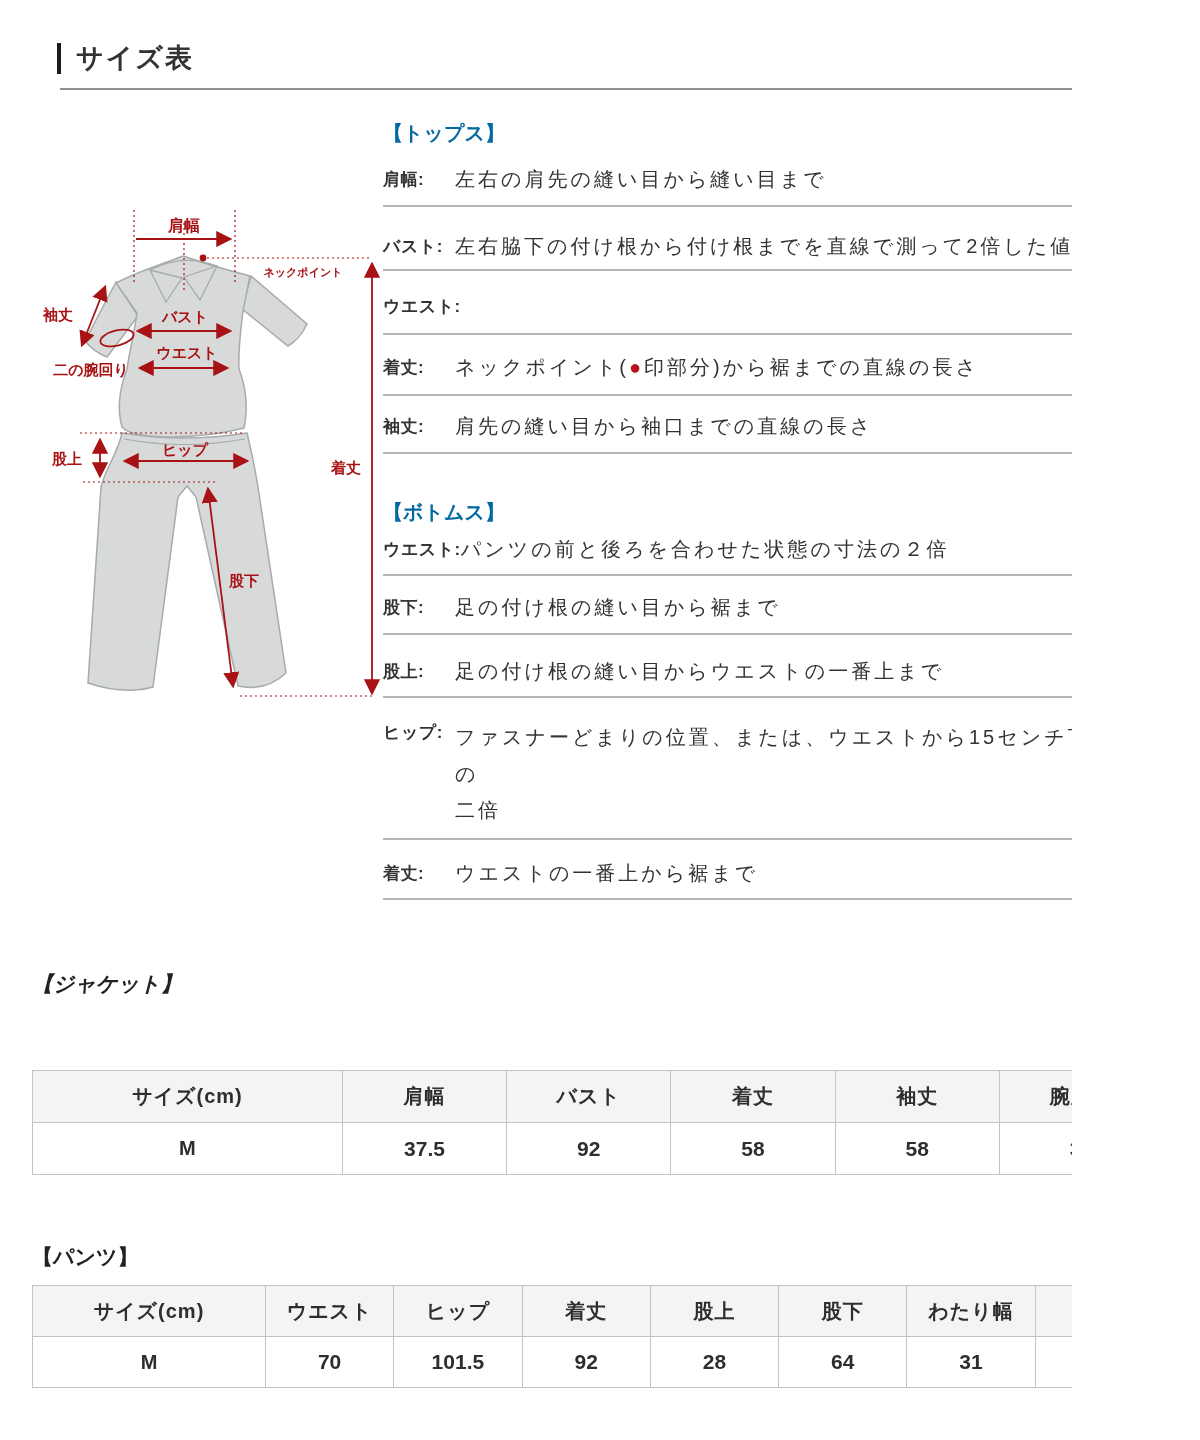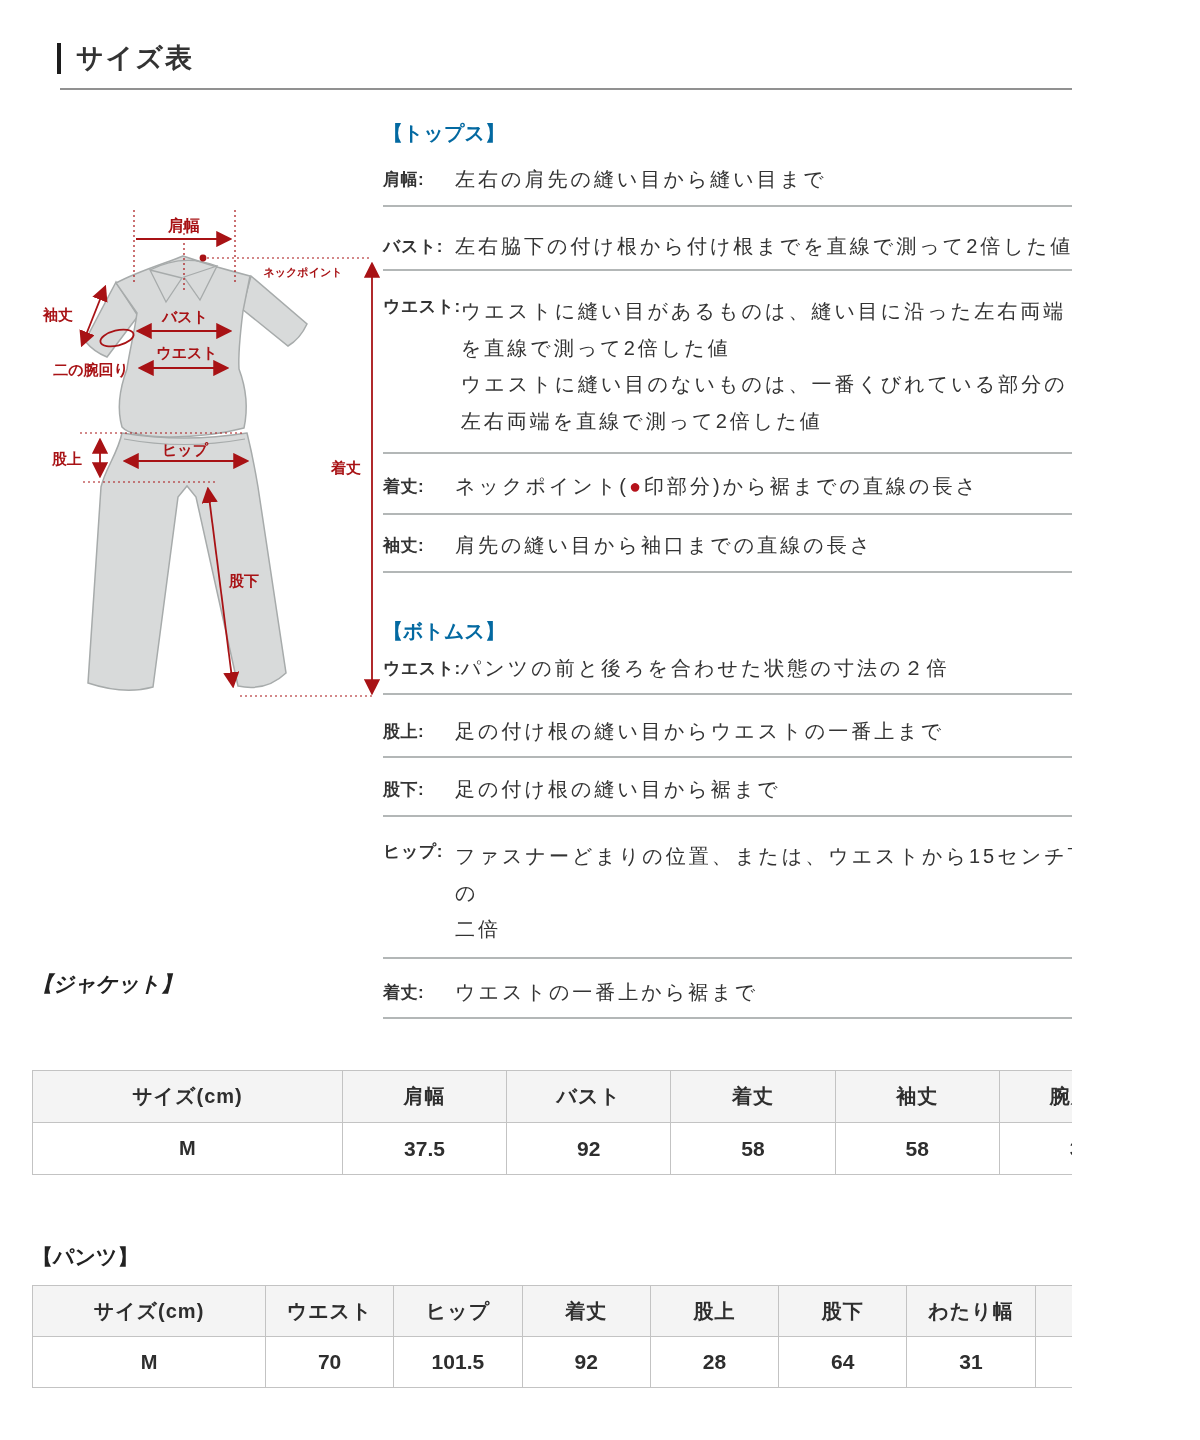--- a/index.html
+++ b/index.html
@@ -146,26 +146,20 @@
 
     <div class="spec-row r2">
       <div class="spec-label">バスト:</div>
       <div class="spec-desc">
           <div class="spec-line">左右脇下の付け根から付け根までを直線で測って2倍した値</div>
         </div>
     </div>
 
     <div class="spec-row r3 multi">
       <div class="spec-label">ウエスト:</div>
-      <div class="spec-desc">
-        <div class="spec-line">ウエストに縫い目があるものは、縫い目に沿った左右両端</div>
-        <div class="spec-line">を直線で測って2倍した値</div>
-        <div class="spec-line">ウエストに縫い目のないものは、一番くびれている部分の</div>
-        <div class="spec-line">左右両端を直線で測って2倍した値</div>
-      </div>
     </div>
 
     <div class="spec-row r4">
       <div class="spec-label">着丈:</div>
       <div class="spec-desc">
         <div class="spec-line"><span>ネックポイント(</span><span class="red-dot-char">●</span><span>印部分)から裾までの直線の長さ</span></div>
       </div>
     </div>
 
     <div class="spec-row r5">
@@ -177,31 +171,31 @@
 
     <div class="sec-title b-title">【ボトムス】</div>
 
     <div class="spec-row b1">
       <div class="spec-label">ウエスト:</div>
       <div class="spec-desc">
           <div class="spec-line">パンツの前と後ろを合わせた状態の寸法の２倍</div>
         </div>
     </div>
 
+    <div class="spec-row b3">
+      <div class="spec-label">股下:</div>
+      <div class="spec-desc">
+          <div class="spec-line">足の付け根の縫い目から裾まで</div>
+        </div>
+    </div>
+
     <div class="spec-row b2">
       <div class="spec-label">股上:</div>
       <div class="spec-desc">
           <div class="spec-line">足の付け根の縫い目からウエストの一番上まで</div>
-        </div>
-    </div>
-
-    <div class="spec-row b3">
-      <div class="spec-label">股下:</div>
-      <div class="spec-desc">
-          <div class="spec-line">足の付け根の縫い目から裾まで</div>
         </div>
     </div>
 
     <div class="spec-row b4 multi">
       <div class="spec-label">ヒップ:</div>
       <div class="spec-desc">
         <div class="spec-line">ファスナーどまりの位置、または、ウエストから15センチ下の幅の</div>
         <div class="spec-line">二倍</div>
       </div>
     </div>

